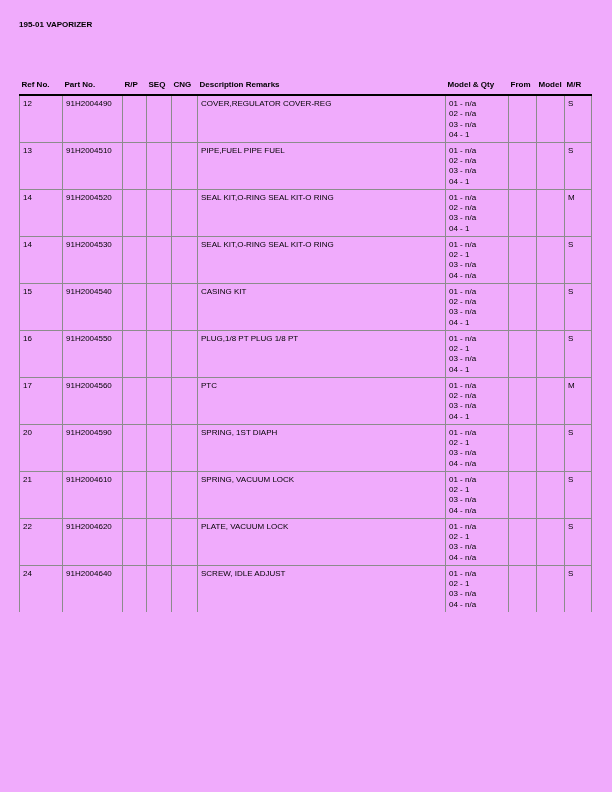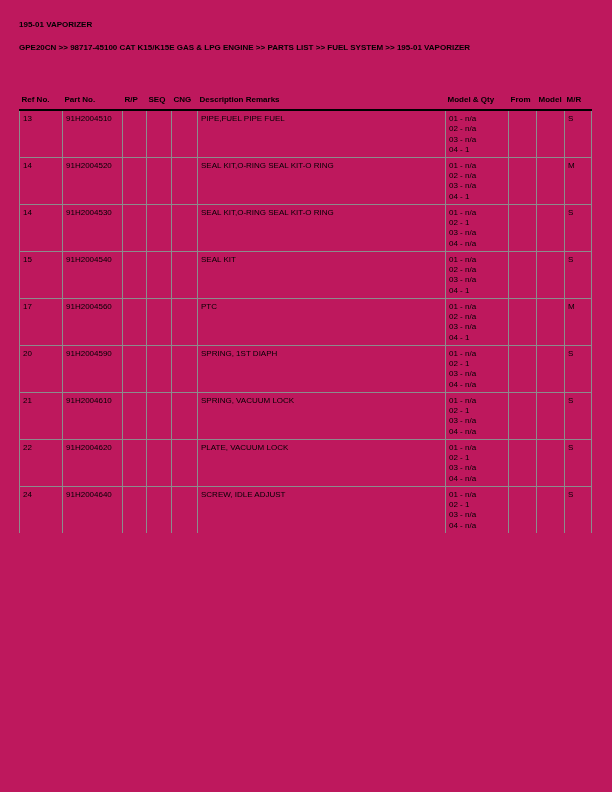--- a/index.html
+++ b/index.html
@@ -4,21 +4,21 @@
 <style>
   html, body {
     margin: 0;
     padding: 0;
     background: #ffffff;
   }
   .page {
     position: relative;
     width: 612px;
     height: 792px;
-    background: #be185d;
+    background: #f0abfc;
     color: #000000;
     font-family: "Liberation Sans", sans-serif;
     overflow: hidden;
   }
   .doc-title {
     position: absolute;
     left: 19px;
     top: 20px;
     font-size: 8px;
     font-weight: bold;
@@ -30,21 +30,21 @@
     left: 19px;
     top: 43px;
     font-size: 8px;
     font-weight: bold;
     line-height: 10px;
     white-space: nowrap;
   }
   table.parts-table {
     position: absolute;
     left: 19px;
-    top: 95px;
+    top: 80px;
     width: 572px;
     border-collapse: collapse;
     table-layout: fixed;
   }
   table.parts-table th {
     font-size: 8px;
     font-weight: bold;
     text-align: left;
     vertical-align: bottom;
     padding: 0 0 5px 2px;
@@ -79,21 +79,20 @@
     padding-left: 4px;
   }
 </style>
 </head>
 <body>
 
 <div class="page">
 
   <div class="doc-title">195-01 VAPORIZER</div>
 
-  <div class="breadcrumb">GPE20CN &gt;&gt; 98717-45100 CAT K15/K15E GAS &amp; LPG ENGINE &gt;&gt; PARTS LIST &gt;&gt; FUEL SYSTEM &gt;&gt; 195-01 VAPORIZER</div>
 
   <table class="parts-table">
     <colgroup>
       <col style="width:43px">
       <col style="width:60px">
       <col style="width:24px">
       <col style="width:25px">
       <col style="width:26px">
       <col style="width:248px">
       <col style="width:63px">
@@ -109,20 +108,35 @@
         <th>SEQ</th>
         <th>CNG</th>
         <th class="h-desc">Description Remarks</th>
         <th class="h-qty">Model &amp; Qty</th>
         <th>From</th>
         <th>Model</th>
         <th class="h-mr">M/R</th>
       </tr>
     </thead>
     <tbody id="rows-body">
+  <tr>
+    <td class="c-ref">12</td>
+    <td class="c-part">91H2004490</td>
+    <td class="c-rp"></td>
+    <td class="c-seq"></td>
+    <td class="c-cng"></td>
+    <td class="c-desc">COVER,REGULATOR COVER-REG</td>
+    <td class="c-qty">01 - n/a
+02 - n/a
+03 - n/a
+04 - 1</td>
+    <td class="c-from"></td>
+    <td class="c-upto"></td>
+    <td class="c-mr">S</td>
+  </tr>
 
   <tr>
     <td class="c-ref">13</td>
     <td class="c-part">91H2004510</td>
     <td class="c-rp"></td>
     <td class="c-seq"></td>
     <td class="c-cng"></td>
     <td class="c-desc">PIPE,FUEL PIPE FUEL</td>
     <td class="c-qty">01 - n/a
 02 - n/a
@@ -164,30 +178,45 @@
     <td class="c-upto"></td>
     <td class="c-mr">S</td>
   </tr>
 
   <tr>
     <td class="c-ref">15</td>
     <td class="c-part">91H2004540</td>
     <td class="c-rp"></td>
     <td class="c-seq"></td>
     <td class="c-cng"></td>
-    <td class="c-desc">SEAL KIT</td>
-    <td class="c-qty">01 - n/a
-02 - n/a
-03 - n/a
-04 - 1</td>
-    <td class="c-from"></td>
-    <td class="c-upto"></td>
-    <td class="c-mr">S</td>
-  </tr>
-
+    <td class="c-desc">CASING KIT</td>
+    <td class="c-qty">01 - n/a
+02 - n/a
+03 - n/a
+04 - 1</td>
+    <td class="c-from"></td>
+    <td class="c-upto"></td>
+    <td class="c-mr">S</td>
+  </tr>
+
+  <tr>
+    <td class="c-ref">16</td>
+    <td class="c-part">91H2004550</td>
+    <td class="c-rp"></td>
+    <td class="c-seq"></td>
+    <td class="c-cng"></td>
+    <td class="c-desc">PLUG,1/8 PT PLUG 1/8 PT</td>
+    <td class="c-qty">01 - n/a
+02 - 1
+03 - n/a
+04 - 1</td>
+    <td class="c-from"></td>
+    <td class="c-upto"></td>
+    <td class="c-mr">S</td>
+  </tr>
 
   <tr>
     <td class="c-ref">17</td>
     <td class="c-part">91H2004560</td>
     <td class="c-rp"></td>
     <td class="c-seq"></td>
     <td class="c-cng"></td>
     <td class="c-desc">PTC</td>
     <td class="c-qty">01 - n/a
 02 - n/a

